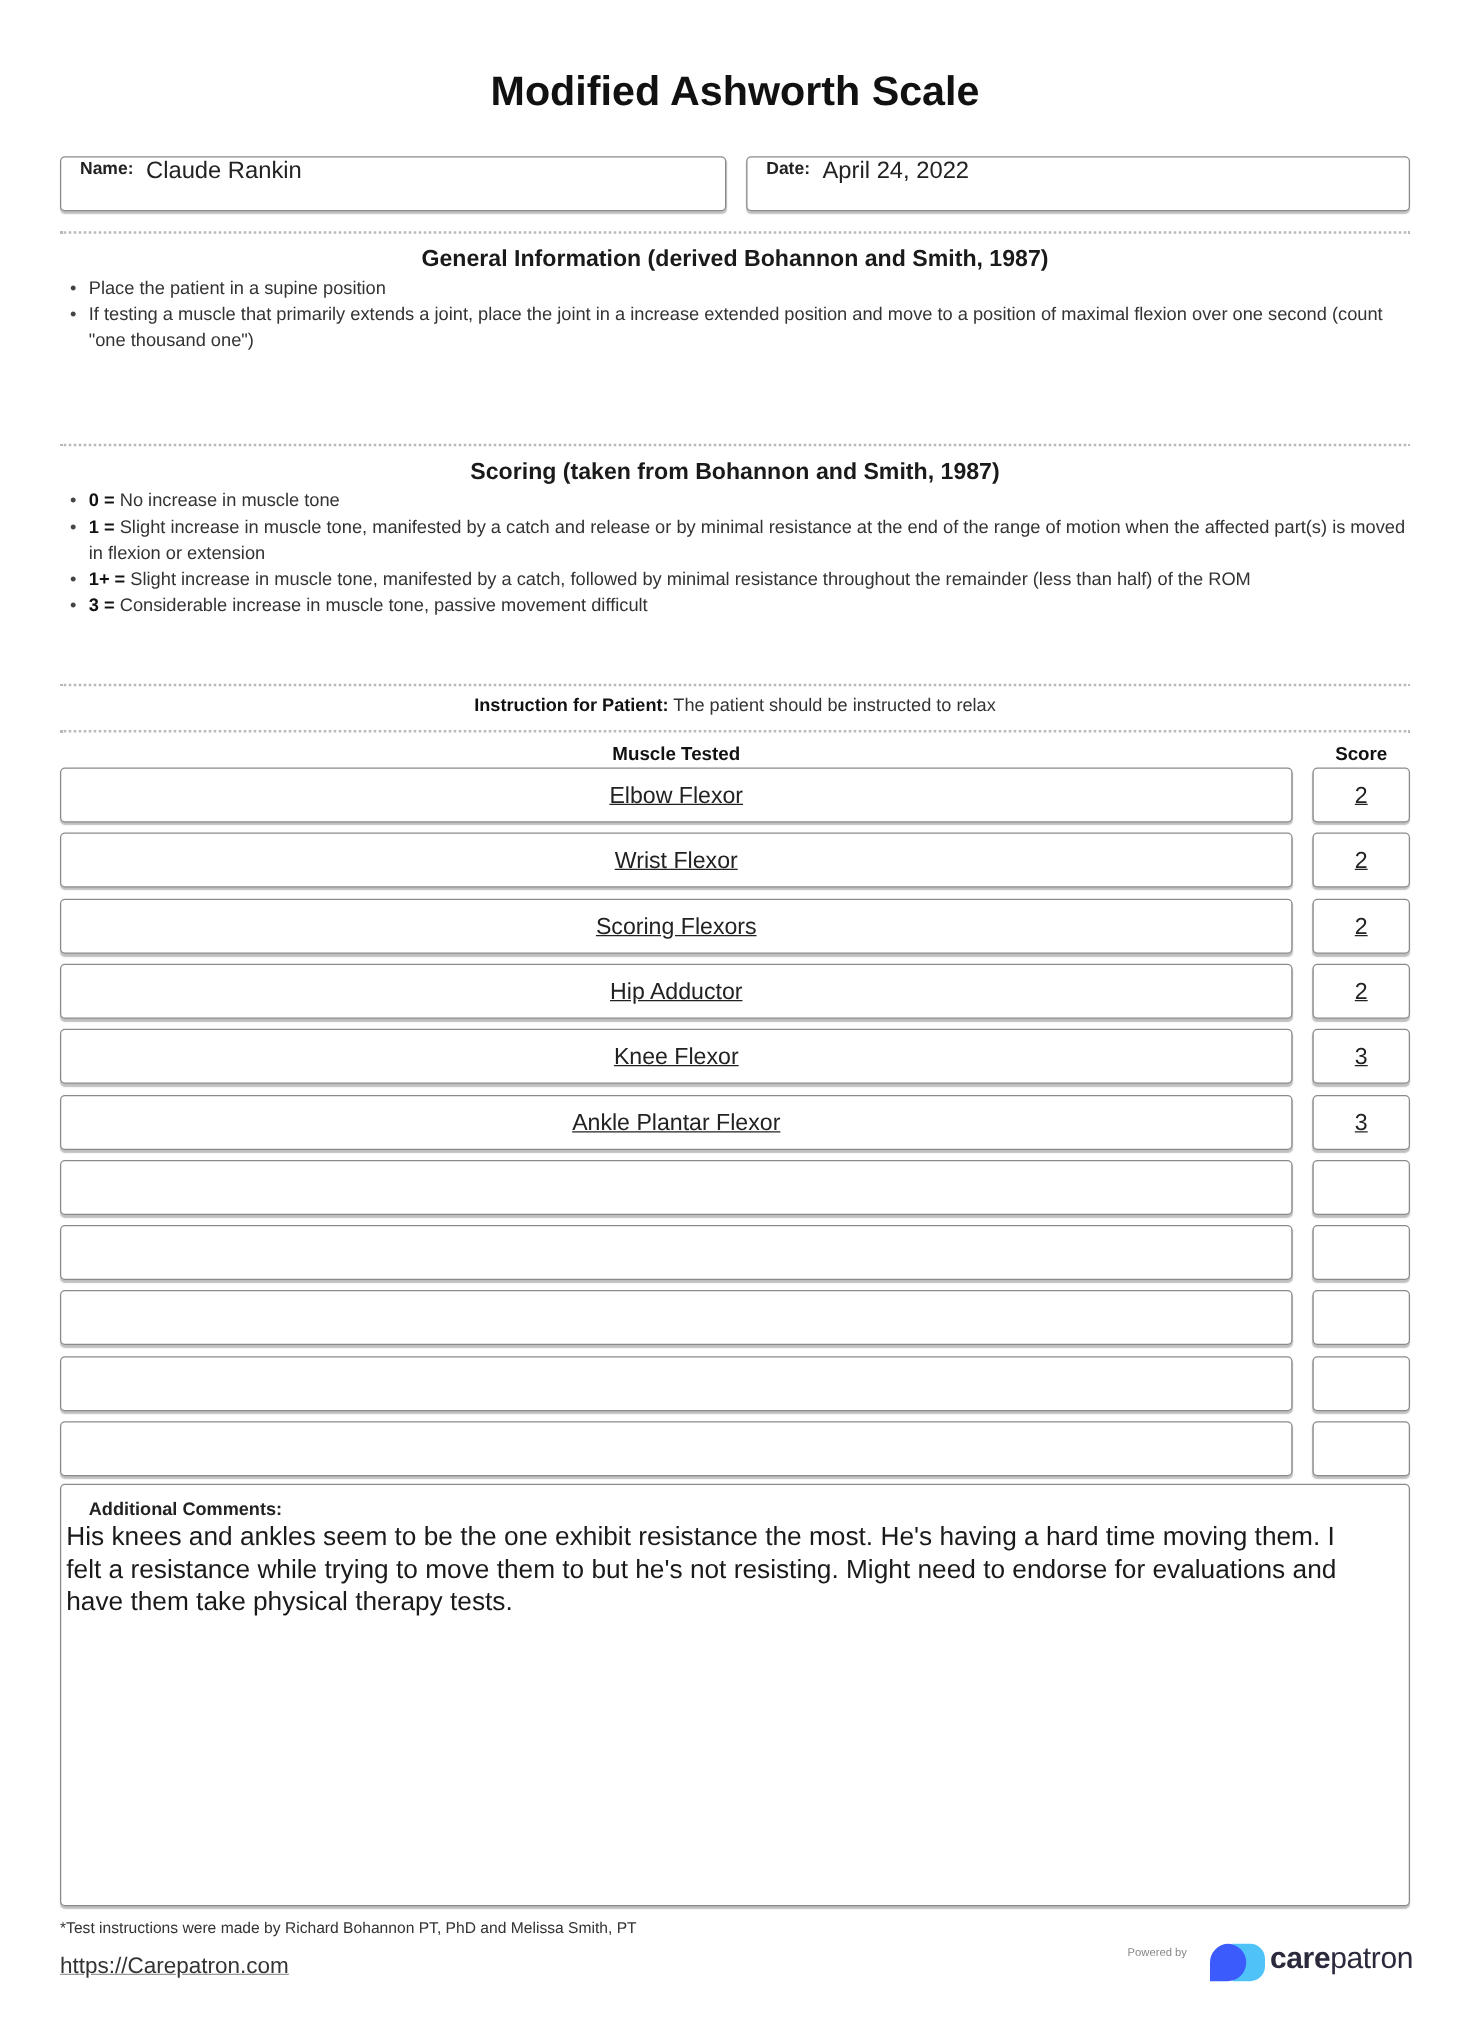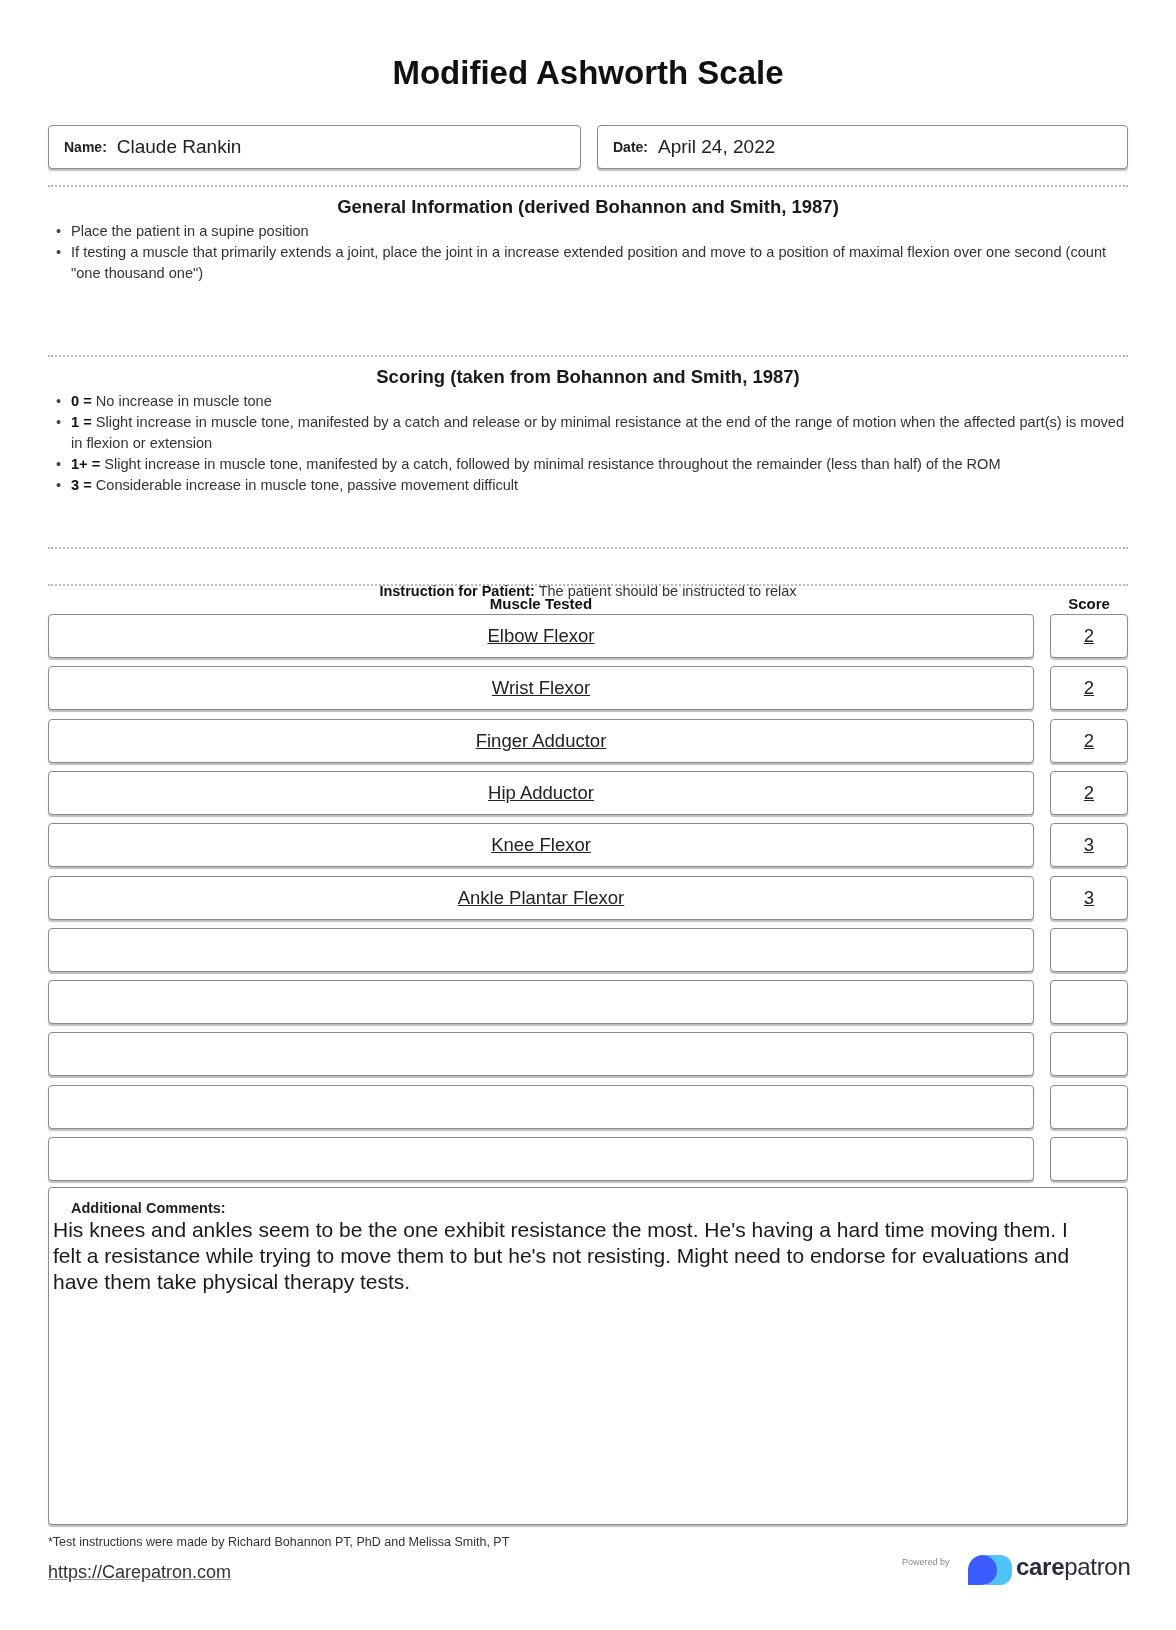--- a/index.html
+++ b/index.html
@@ -2,30 +2,30 @@
 <html><head>
 <meta charset="utf-8">
 <style>
   html, body { margin: 0; padding: 0; background: #ffffff; }
   body { width: 1176px; height: 1630px; position: relative; overflow: hidden;
          font-family: "Liberation Sans", sans-serif; color: #1a1a1a; }
   .abs { position: absolute; }
   #title { left: 0; width: 1176px; top: 54px; text-align: center; font-size: 33px; font-weight: bold; color: #111; }
   .field-box { top: 125px; height: 44px; border: 1.5px solid #8a8a8a; border-radius: 4px;
                box-shadow: 0 2px 1px rgba(0,0,0,0.25); box-sizing: border-box; background: #fff;
-               display: flex; align-items: center; padding-left: 15px; }
+               display: flex; padding-left: 15px; }
   .field-label { font-size: 14px; font-weight: bold; color: #222; margin-right: 10px; }
   .field-value { font-size: 19px; color: #222; }
   .divider { left: 48px; width: 1080px; height: 0; border-top: 2px dotted #b9b9b9; }
   .section-head { left: 0; width: 1176px; text-align: center; font-size: 18.5px; font-weight: bold; color: #1a1a1a; }
   .bullets { left: 56px; width: 1075px; margin: 0; padding: 0; list-style: none; font-size: 14.6px; color: #333; line-height: 21px; }
   .bullets li { position: relative; padding-left: 15px; }
   .bullets li::before { content: "•"; position: absolute; left: 0; top: 0; color: #444; }
   .bullets b { color: #111; }
-  #instruction { left: 0; width: 1176px; top: 557px; text-align: center; font-size: 14.5px; color: #333; margin-top: 26px; }
+  #instruction { left: 0; width: 1176px; top: 557px; text-align: center; font-size: 14.5px; color: #333; }
   #instruction b { color: #111; }
   .col-head { top: 595px; font-size: 15px; font-weight: bold; color: #111; text-align: center; }
   .row-box { height: 44px; border: 1.5px solid #8a8a8a; border-radius: 4px; box-sizing: border-box;
              box-shadow: 0 2px 1px rgba(0,0,0,0.25); background: #fff;
              display: flex; align-items: center; justify-content: center; font-size: 18.5px; color: #222; text-decoration: underline; }
   .muscle-box { left: 48px; width: 986px; }
   .score-box { left: 1050px; width: 78px; }
   #comments-box { left: 48px; top: 1187px; width: 1080px; height: 338px; border: 1.5px solid #8a8a8a;
                   border-radius: 4px; box-sizing: border-box; box-shadow: 0 2px 1px rgba(0,0,0,0.25); background: #fff; }
   #comments-label { position: absolute; left: 22px; top: 12px; font-size: 14.5px; font-weight: bold; color: #222; }
@@ -77,21 +77,21 @@
 <div class="abs divider" style="top:584px;"></div>
 
 <div class="abs col-head" style="left:48px; width:986px;">Muscle Tested</div>
 <div class="abs col-head" style="left:1050px; width:78px;">Score</div>
 
 <div id="table-rows">
     <div class="abs row-box muscle-box" style="top: 614px;">Elbow Flexor</div>
     <div class="abs row-box score-box" style="top: 614px;">2</div>
     <div class="abs row-box muscle-box" style="top: 666px;">Wrist Flexor</div>
     <div class="abs row-box score-box" style="top: 666px;">2</div>
-    <div class="abs row-box muscle-box" style="top: 719px;">Finger Adductor</div>
+    <div class="abs row-box muscle-box" style="top: 719px;">Scoring Flexors</div>
     <div class="abs row-box score-box" style="top: 719px;">2</div>
     <div class="abs row-box muscle-box" style="top: 771px;">Hip Adductor</div>
     <div class="abs row-box score-box" style="top: 771px;">2</div>
     <div class="abs row-box muscle-box" style="top: 823px;">Knee Flexor</div>
     <div class="abs row-box score-box" style="top: 823px;">3</div>
     <div class="abs row-box muscle-box" style="top: 876px;">Ankle Plantar Flexor</div>
     <div class="abs row-box score-box" style="top: 876px;">3</div>
     <div class="abs row-box muscle-box" style="top: 928px;"></div>
     <div class="abs row-box score-box" style="top: 928px;"></div>
     <div class="abs row-box muscle-box" style="top: 980px;"></div>

